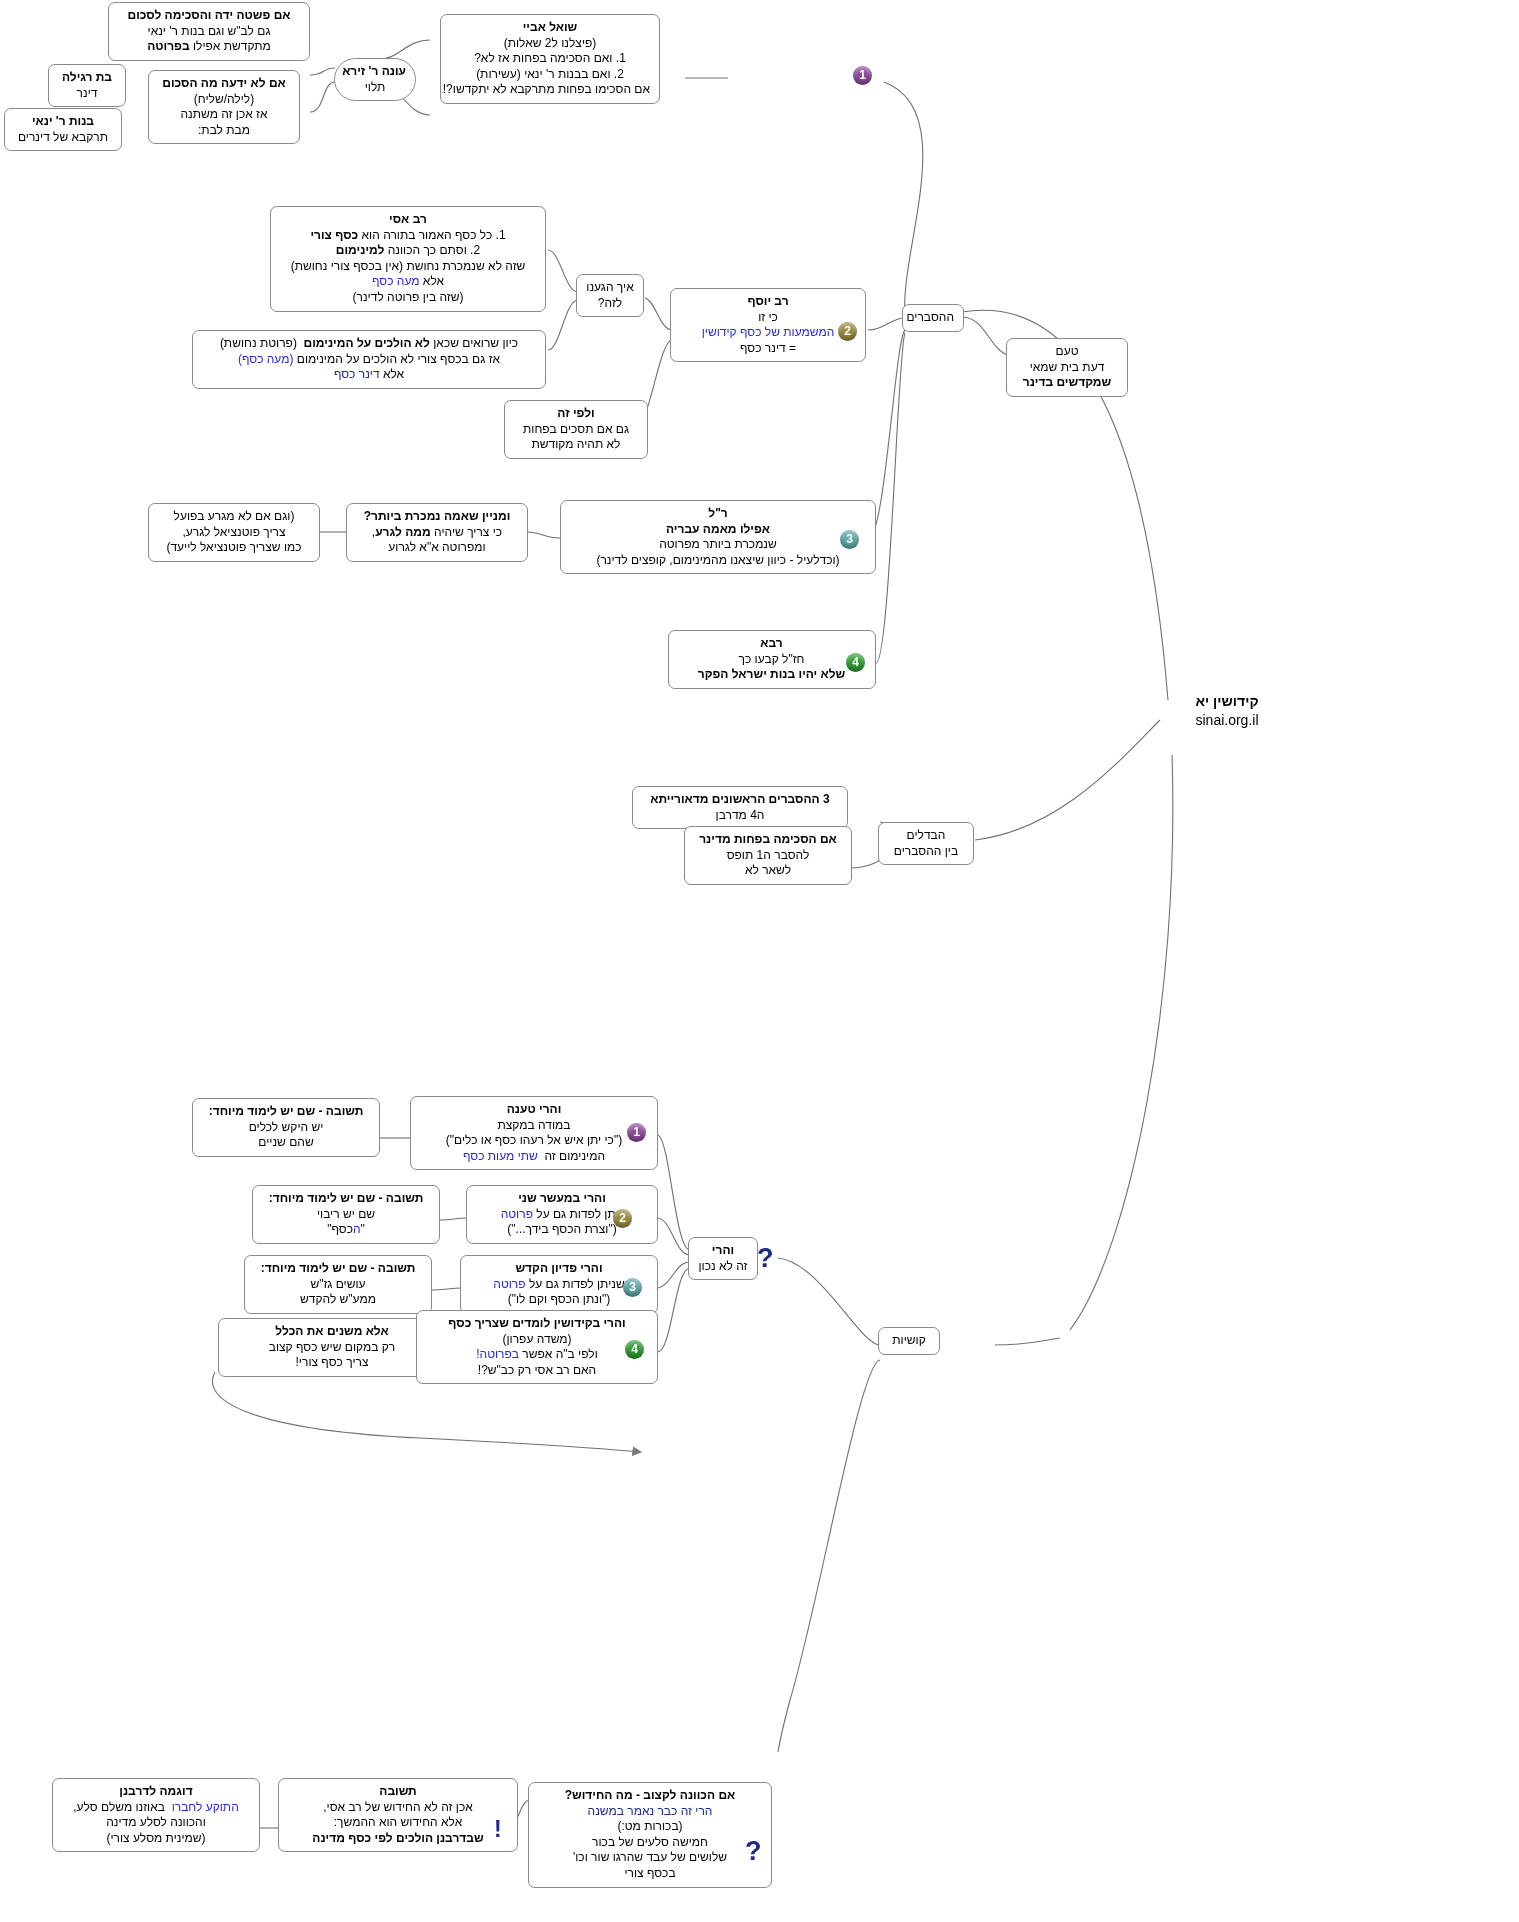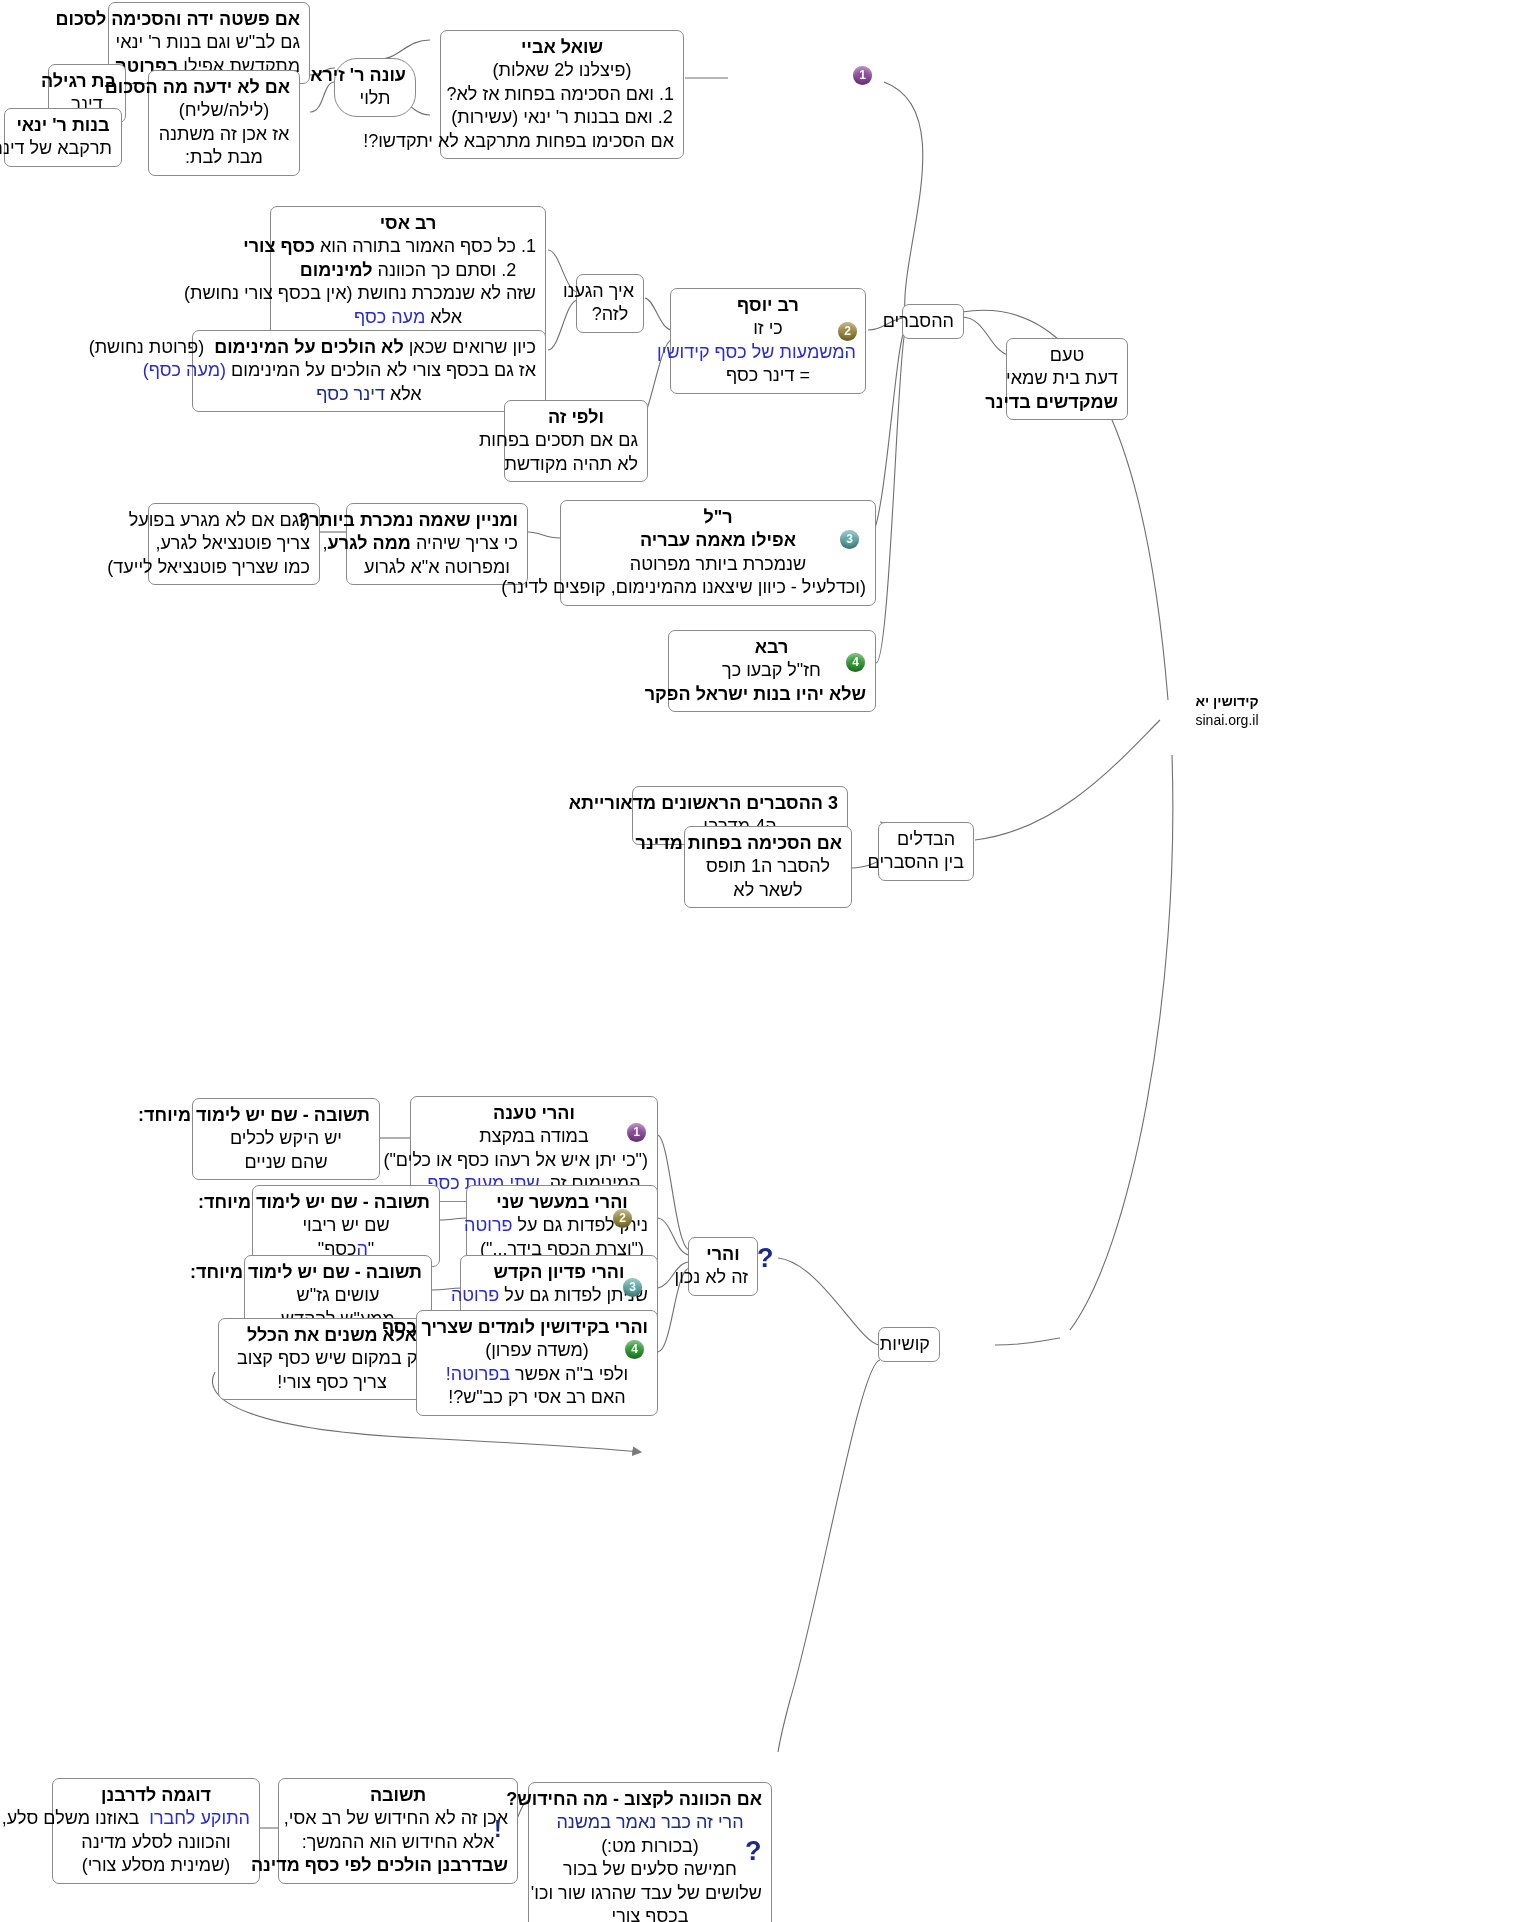--- a/index.html
+++ b/index.html
@@ -24,21 +24,21 @@
   .node{
     position:absolute;
     box-sizing:border-box;
     border:1px solid #8a8a8a;
     border-radius:7px;
     background:#fff;
     direction:rtl;
     text-align:center;
     padding:5px 9px;
     line-height:1.30;
-    font-size:18px;
+    font-size:12px;
     color:#000;
     white-space:nowrap;
   }
   .line{display:block;}
   .b{font-weight:bold;}
   .blue{color:#2a2ad0;}
   .navy{color:#1b2a8a;}
   .badge{
     position:absolute;
     width:19px;height:19px;
@@ -169,21 +169,21 @@
     <span class="line">(לילה/שליח)</span>
     <span class="line">אז אכן זה משתנה</span>
     <span class="line">מבת לבת:</span>
   </div>
 
   <div class="node" style="left:334px;top:58px;width:82px;border-radius:23px;">
     <span class="line b">עונה ר' זירא</span>
     <span class="line">תלוי</span>
   </div>
 
-  <div class="node" style="left:440px;top:30px;width:244px;">
+  <div class="node" style="left:440px;top:14px;width:220px;">
     <span class="line b">שואל אביי</span>
     <span class="line">(פיצלנו ל2 שאלות)</span>
     <span class="line">1. ואם הסכימה בפחות אז לא?</span>
     <span class="line">2. ואם בבנות ר' ינאי (עשירות)</span>
     <span class="line">אם הסכימו בפחות מתרקבא לא יתקדשו?!</span>
   </div>
 
   <div class="badge p1" style="left:853px;top:66px;">1</div>
 
   <div class="node" style="left:270px;top:206px;width:276px;">

